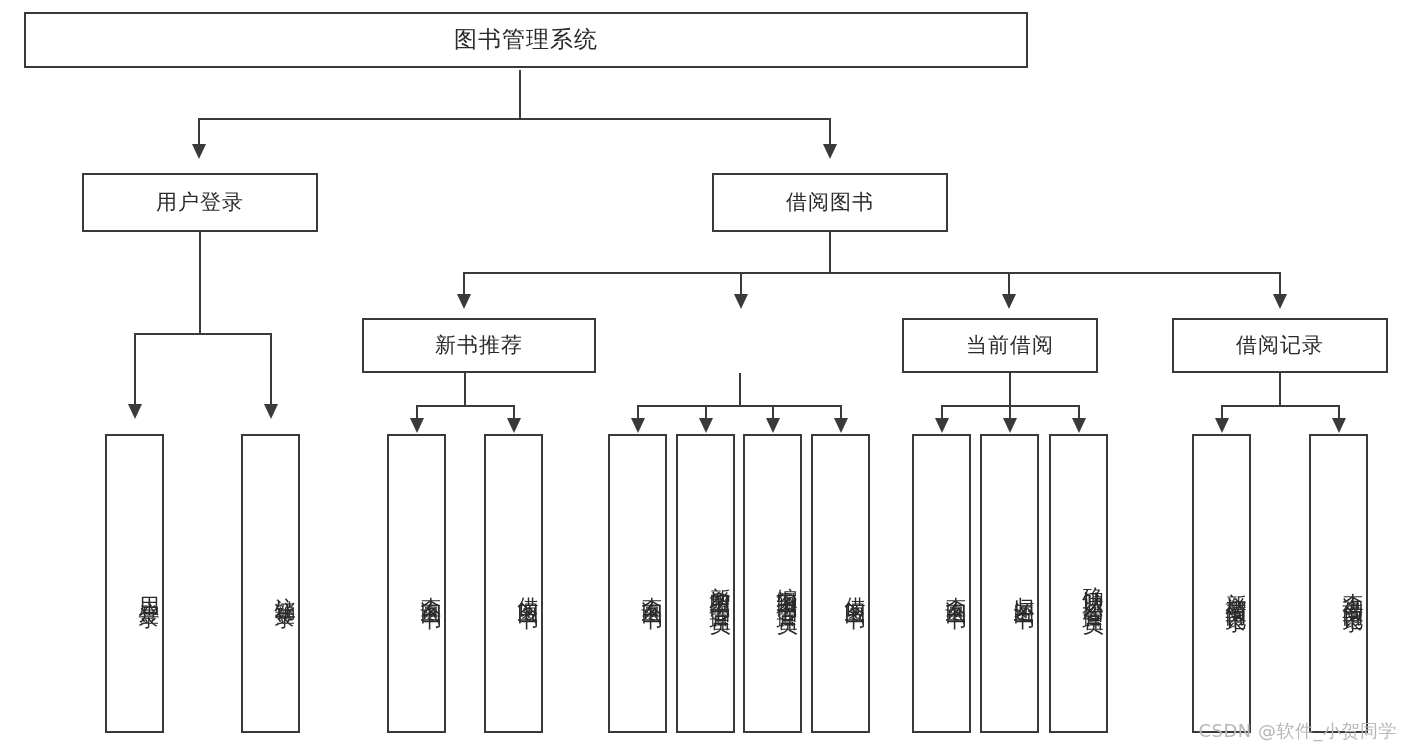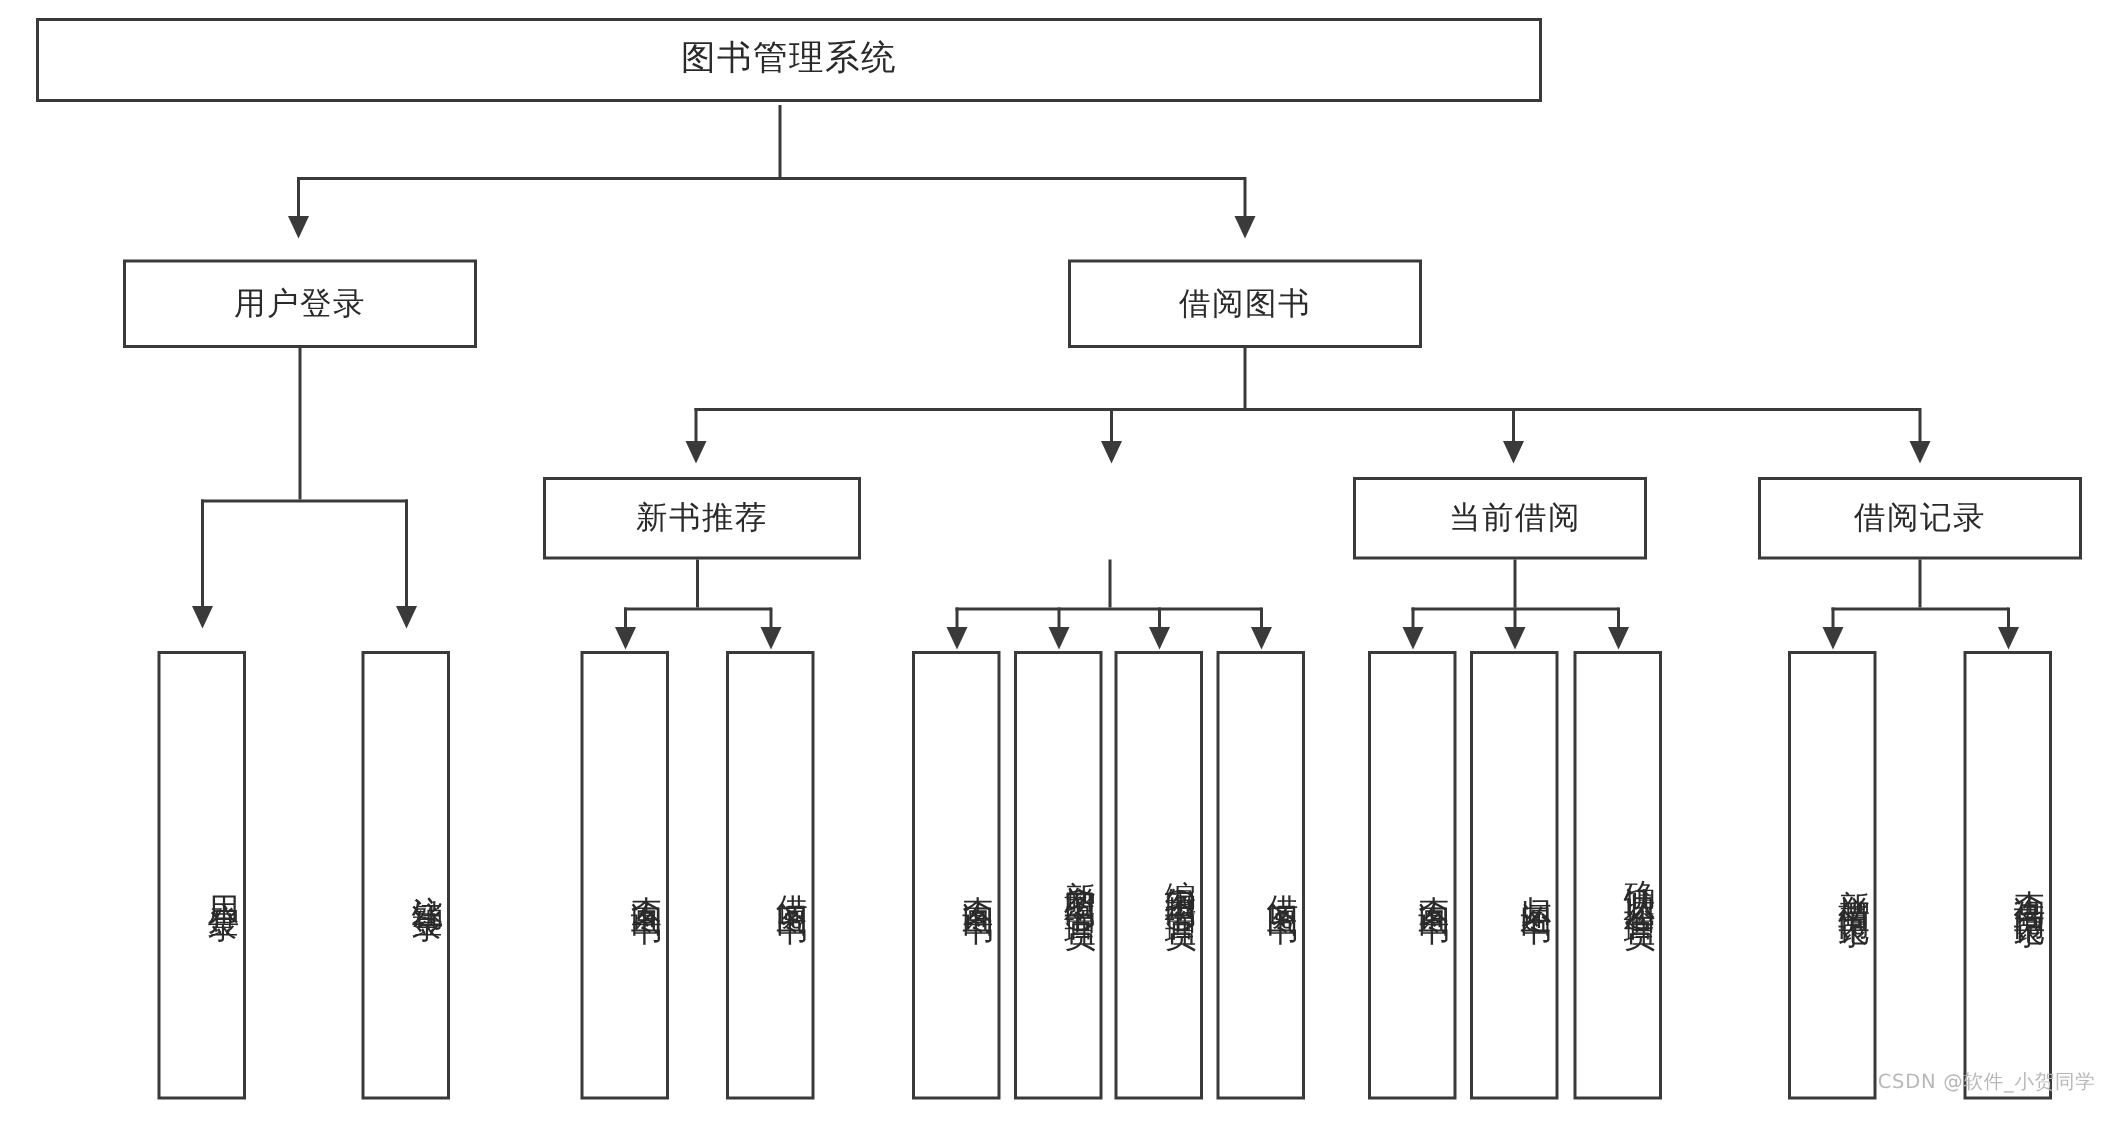--- a/index.html
+++ b/index.html
@@ -56,22 +56,22 @@
     position:absolute;
     width:0;height:0;
     border-left:7px solid transparent;
     border-right:7px solid transparent;
     border-top:15px solid #3a3a3a;
   }
   
   #watermark{
     position:absolute;
     right:8px;
-    bottom:17px;
-    font-size:13px;
+    bottom:4px;
+    font-size:18px;
     color:#b8b8b8;
     letter-spacing:0.5px;
     white-space:nowrap;
     user-select:none;
   }
 </style>
 </head>
 <body>
 
 <div id="stage">
@@ -106,21 +106,21 @@
   <div class="lineH" style="left:463px;top:272px;width:817px;"></div>
   <div class="lineV" style="left:463px;top:272px;height:24px;"></div>
   <div class="arrow" style="left:457px;top:294px;"></div>
   <div class="lineV" style="left:740px;top:272px;height:24px;"></div>
   <div class="arrow" style="left:734px;top:294px;"></div>
   <div class="lineV" style="left:1008px;top:272px;height:24px;"></div>
   <div class="arrow" style="left:1002px;top:294px;"></div>
   <div class="lineV" style="left:1279px;top:272px;height:24px;"></div>
   <div class="arrow" style="left:1273px;top:294px;"></div>
 
-  <div class="node h" style="left:362px;top:318px;width:212px;height:55px;">
+  <div class="node h" style="left:362px;top:318px;width:234px;height:55px;">
     <span>新书推荐</span>
   </div>
   <div class="node h" style="left:902px;top:318px;width:196px;height:55px;padding-left:20px;">
     <span>当前借阅</span>
   </div>
   <div class="node h" style="left:1172px;top:318px;width:216px;height:55px;text-align:right;">
     <span>借阅记录</span>
   </div>
 
   <div class="lineV" style="left:464px;top:373px;height:32px;"></div>

